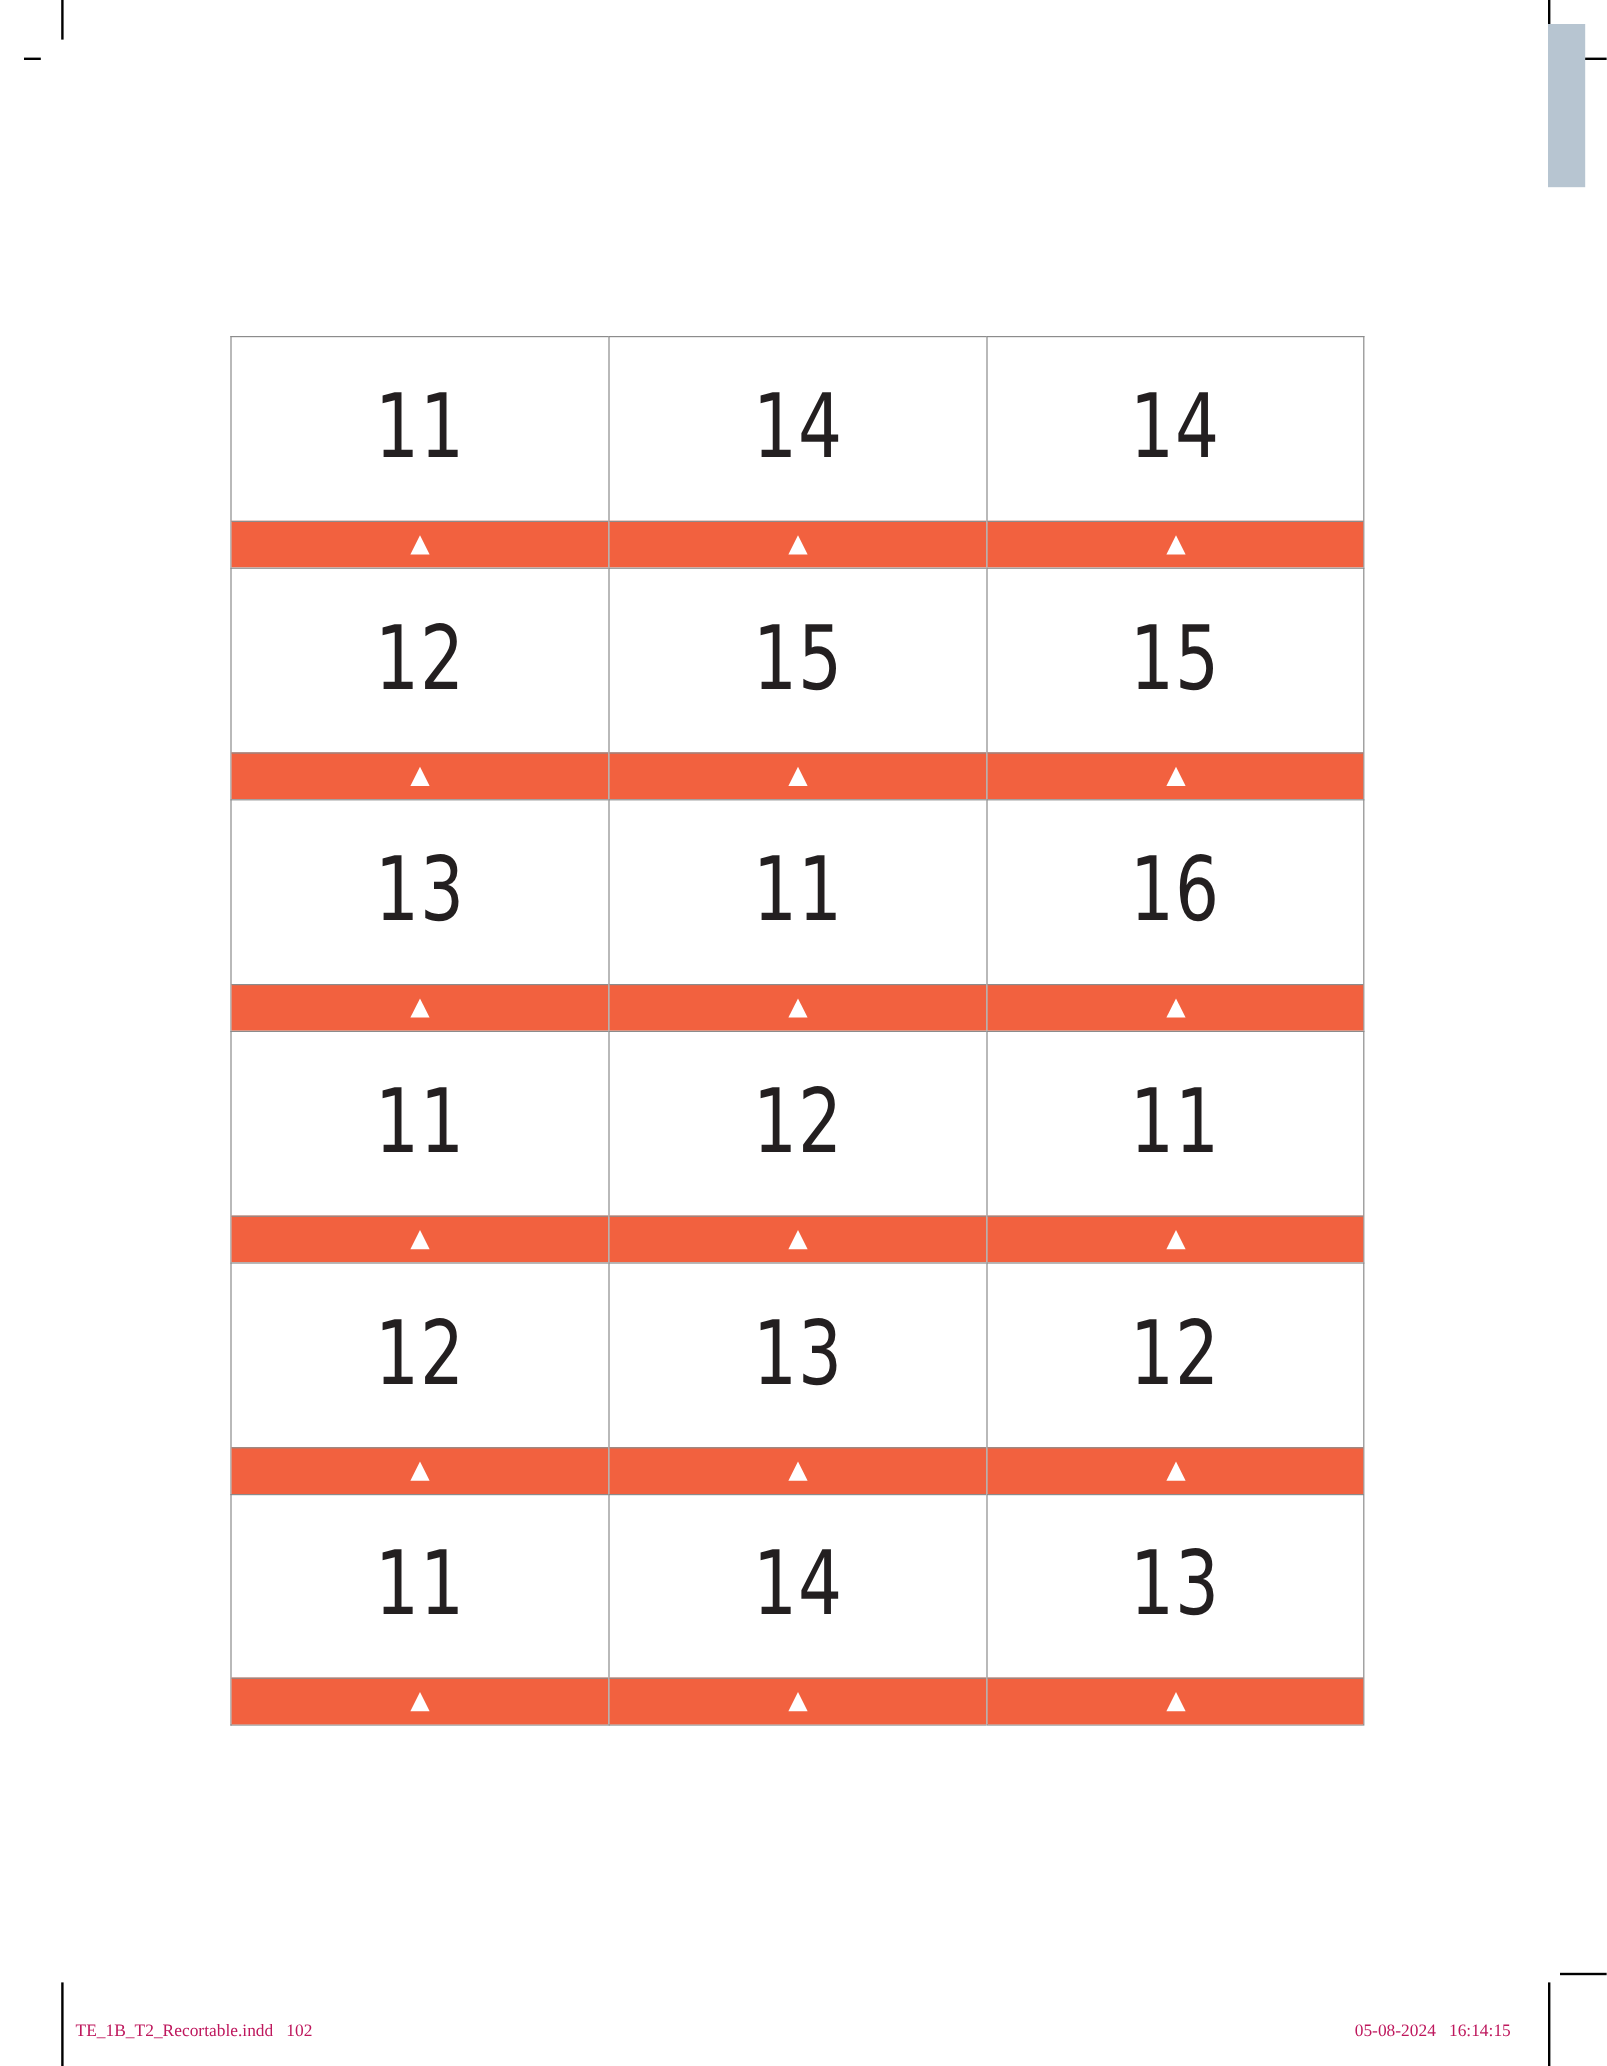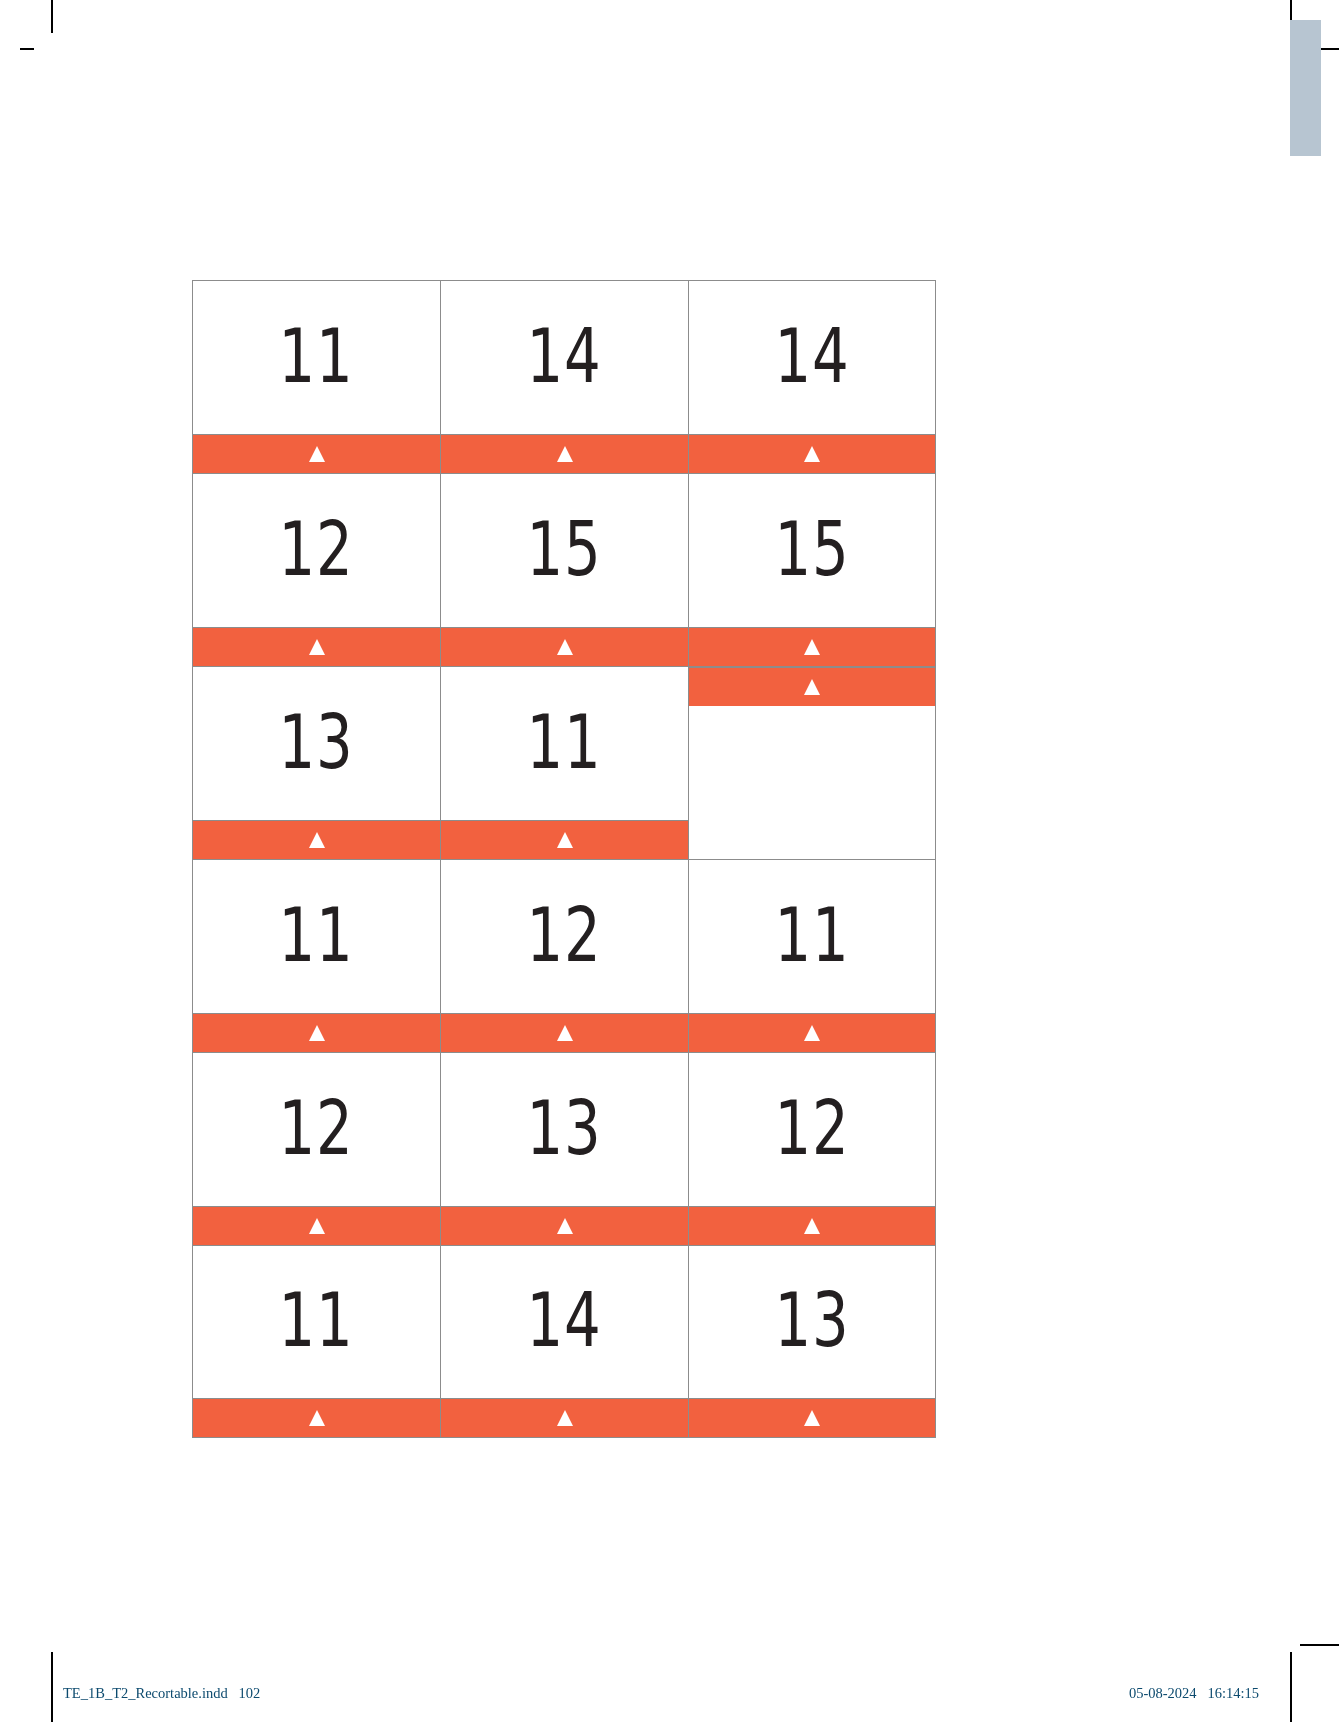--- a/index.html
+++ b/index.html
@@ -37,21 +37,21 @@
     width: 31px;
     height: 136px;
     background: #b7c5d1;
   }
 
   
   .sheet {
     position: absolute;
     left: 192px;
     top: 280px;
-    width: 744px;
+    width: 945px;
     display: grid;
     grid-template-columns: repeat(3, 1fr);
     grid-auto-rows: 193px;
   }
   .card {
     position: relative;
     box-sizing: border-box;
     border-left: 1.5px solid #8c8c8c;
     border-top: 1.5px solid #8c8c8c;
     background: #ffffff;
@@ -101,21 +101,21 @@
   .footer {
     position: absolute;
     left: 51px;
     top: 1685px;
     width: 1240px;
     display: flex;
     justify-content: space-between;
     align-items: baseline;
     font-family: "Liberation Serif", serif;
     font-size: 14.5px;
-    color: #0c4a6e;
+    color: #be185d;
   }
   .footer-left { padding-left: 12px; white-space: pre; }
   .footer-right { padding-right: 32px; white-space: pre; }
 </style>
 </head>
 <body>
 
 <div class="crop-mark crop-tl-v"></div>
 <div class="crop-mark crop-tl-h"></div>
 <div class="crop-mark crop-tr-v"></div>
@@ -194,20 +194,23 @@
   <div class="card">
     <div class="card-number-area">
       <span class="card-number">11</span>
     </div>
     <div class="card-band">
       <span class="band-triangle"></span>
     </div>
   </div>
 
   <div class="card">
+    <div class="card-number-area">
+      <span class="card-number">16</span>
+    </div>
     <div class="card-band">
       <span class="band-triangle"></span>
     </div>
   </div>
 
   <div class="card">
     <div class="card-number-area">
       <span class="card-number">11</span>
     </div>
     <div class="card-band">

